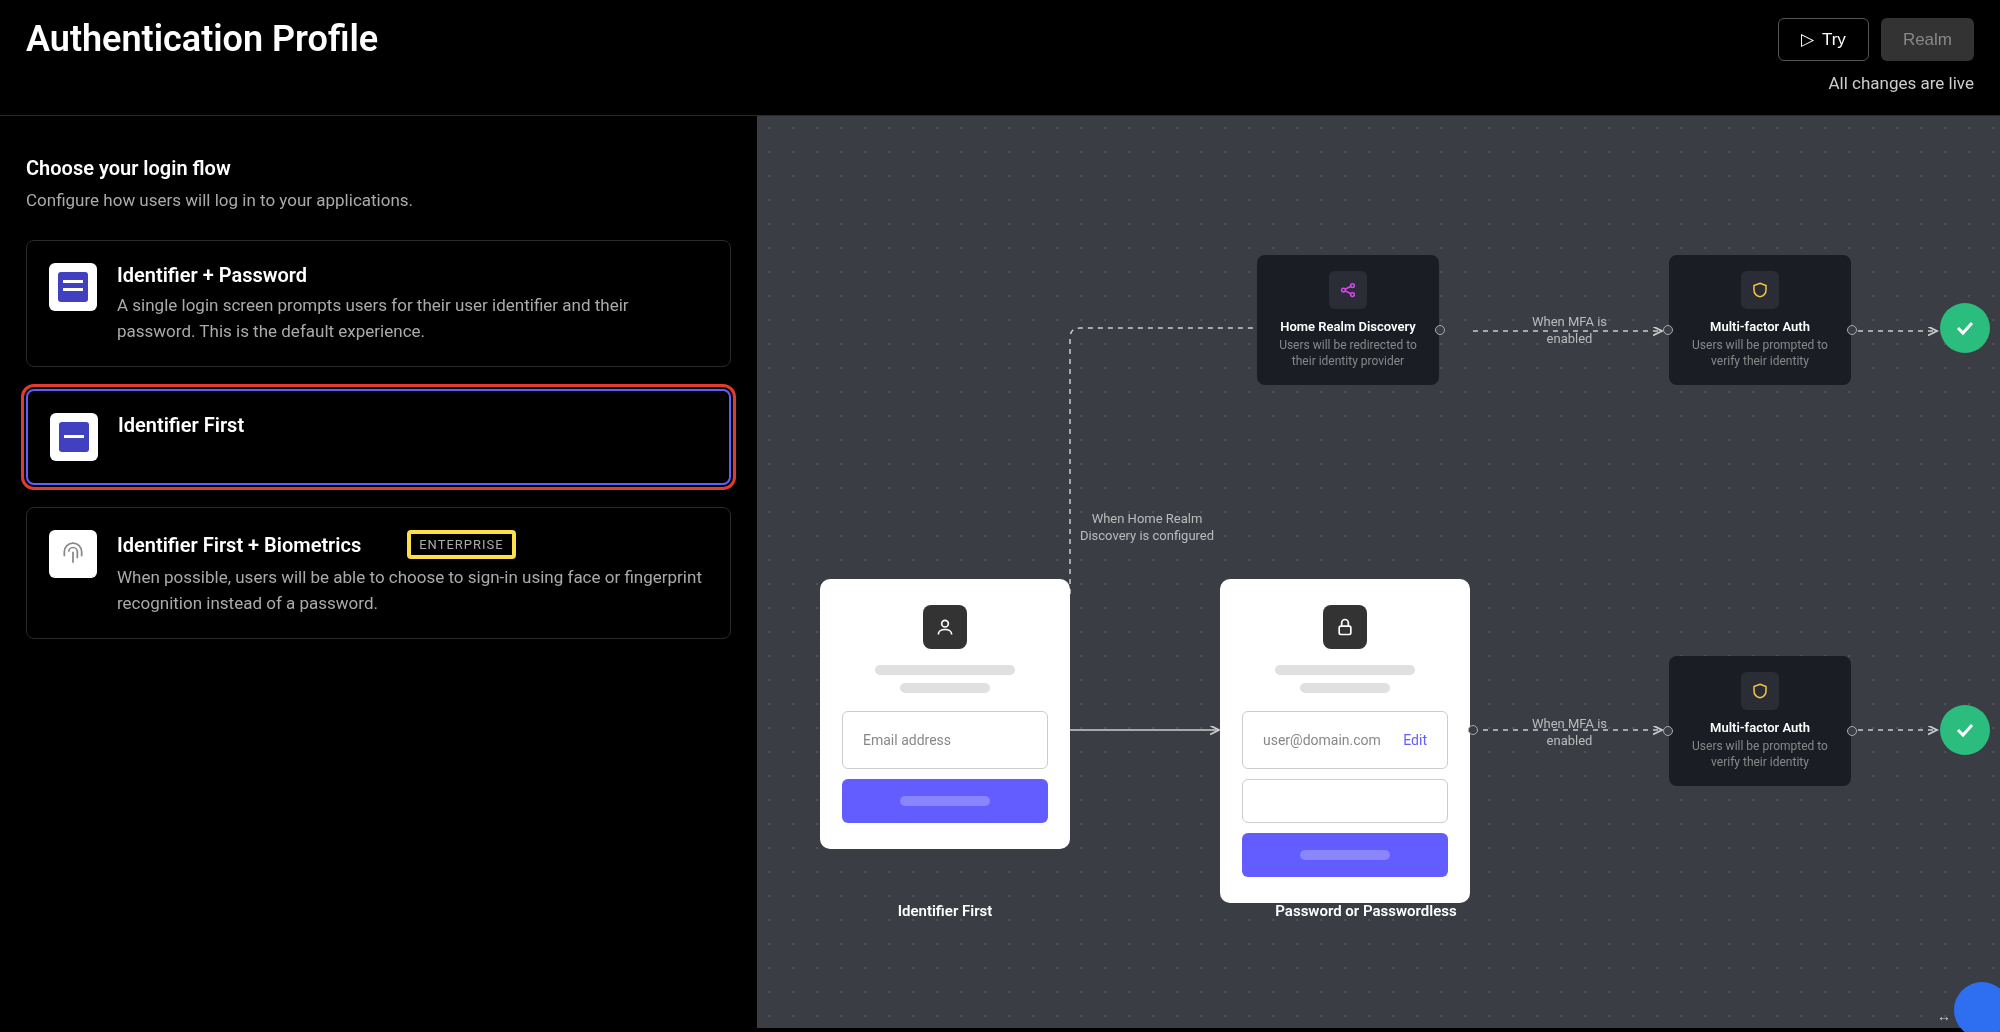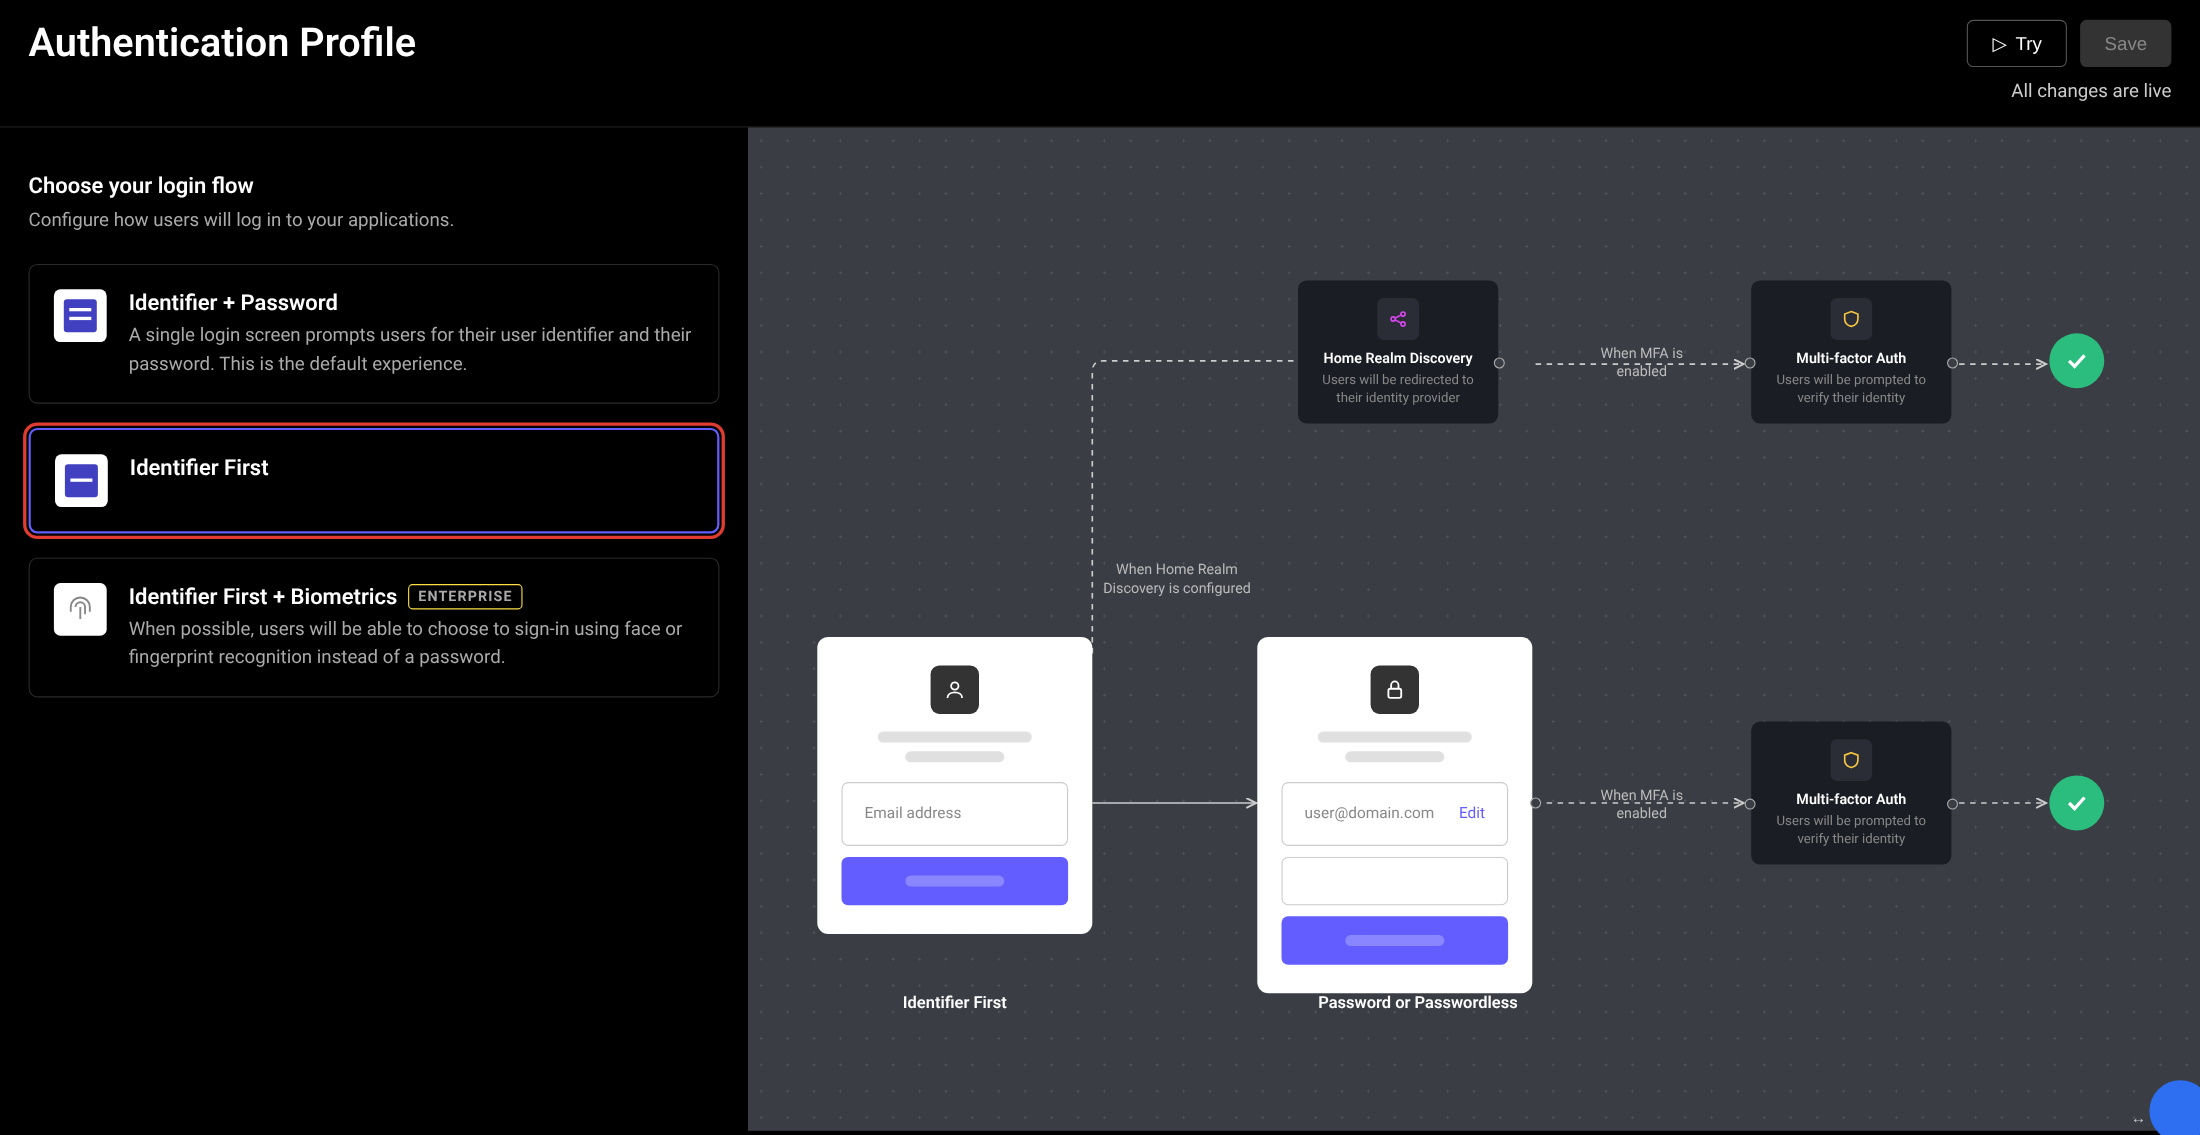--- a/index.html
+++ b/index.html
@@ -33,21 +33,21 @@
       display: flex;
       align-items: center;
       gap: 8px;
     }
     .btn-try { background: transparent; border: 1px solid #555; color: #fff; }
     .btn-save { background: #333; color: #888; }
     .live-text { color: #ccc; font-size: 17px; text-align: right; }
 
     .main { display: flex; height: calc(100% - 120px); }
     .sidebar { 
-      width: 680px; 
+      width: 757px; 
       padding: 40px 26px;
       background: #000;
     }
     .sidebar h2 { font-size: 20px; font-weight: 600; margin-bottom: 10px; }
     .sidebar-desc { color: #aaa; font-size: 17px; margin-bottom: 30px; }
     
     .option-card {
       border: 1px solid #2a2a2a;
       border-radius: 8px;
       padding: 22px;
@@ -87,24 +87,25 @@
     .option-icon .form-icon::before { top: 8px; }
     .option-icon .form-icon::after { top: 16px; }
     .option-icon .form-icon.single::after { display:none; }
     .option-icon .form-icon.single::before { top: 13px; }
     .option-body h3 { font-size: 20px; font-weight: 600; margin-bottom: 6px; display:flex; align-items:center; gap:10px;}
     .option-body p { color: #aaa; font-size: 17px; line-height: 1.5; }
     .badge {
       font-size: 13px;
       letter-spacing: 1px;
       padding: 3px 8px;
-      border: 1px solid #fde047;
+      border: 4px solid #fde047;
       border-radius: 4px;
       color: #aaa;
-      font-weight: 700;
+      font-weight: 400;
+      margin-left: 36px;
     }
 
     .canvas {
       flex: 1;
       background: #3a3d44;
       position: relative;
       background-image: radial-gradient(circle, #50535a 1px, transparent 1px);
       background-size: 24px 24px;
     }
 
@@ -210,21 +211,21 @@
   <div class="header-left">
     <h1>Authentication Profile</h1>
   </div>
   <div class="header-right">
     <div class="header-btns">
       <button class="btn btn-try">
         <span>▷</span>
         <span>Try</span>
       </button>
       <button class="btn btn-save">
-        <span>Save</span>
+        <span>Realm</span>
       </button>
     </div>
     <div class="live-text">All changes are live</div>
   </div>
 </div>
 
 <div class="main">
   <div class="sidebar">
     <h2>Choose your login flow</h2>
     <p class="sidebar-desc">Configure how users will log in to your applications.</p>

